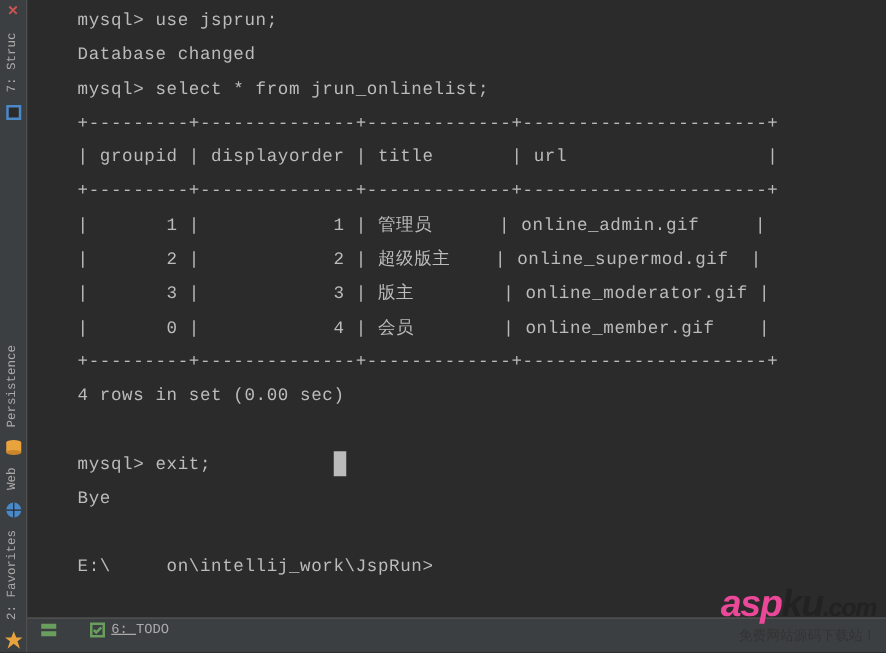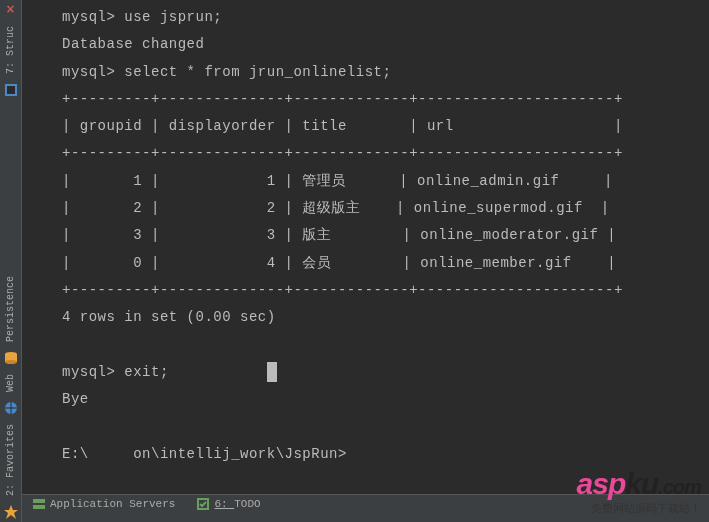--- a/index.html
+++ b/index.html
@@ -183,21 +183,20 @@
 <span>E:\     on\intellij_work\JspRun&gt;</span></div>
 
 <div class="bottom-bar">
   <div class="bottom-item">
     <span class="bottom-icon">
       <svg viewBox="0 0 14 14">
           <rect x="1" y="2" width="12" height="4" fill="#6a9e5e"></rect>
           <rect x="1" y="8" width="12" height="4" fill="#6a9e5e"></rect>
         </svg>
     </span>
-    <span>Application Servers</span>
   </div>
   <div class="bottom-item">
     <span class="bottom-icon">
       <svg viewBox="0 0 14 14">
           <rect x="2" y="2" width="10" height="10" fill="none" stroke="#6a9e5e" stroke-width="2"></rect>
           <path d="M4 7 l2 2 l4 -4" stroke="#6a9e5e" stroke-width="2" fill="none"></path>
         </svg>
     </span>
     <span><span class="underline">6: </span><span>TODO</span></span>
   </div>

